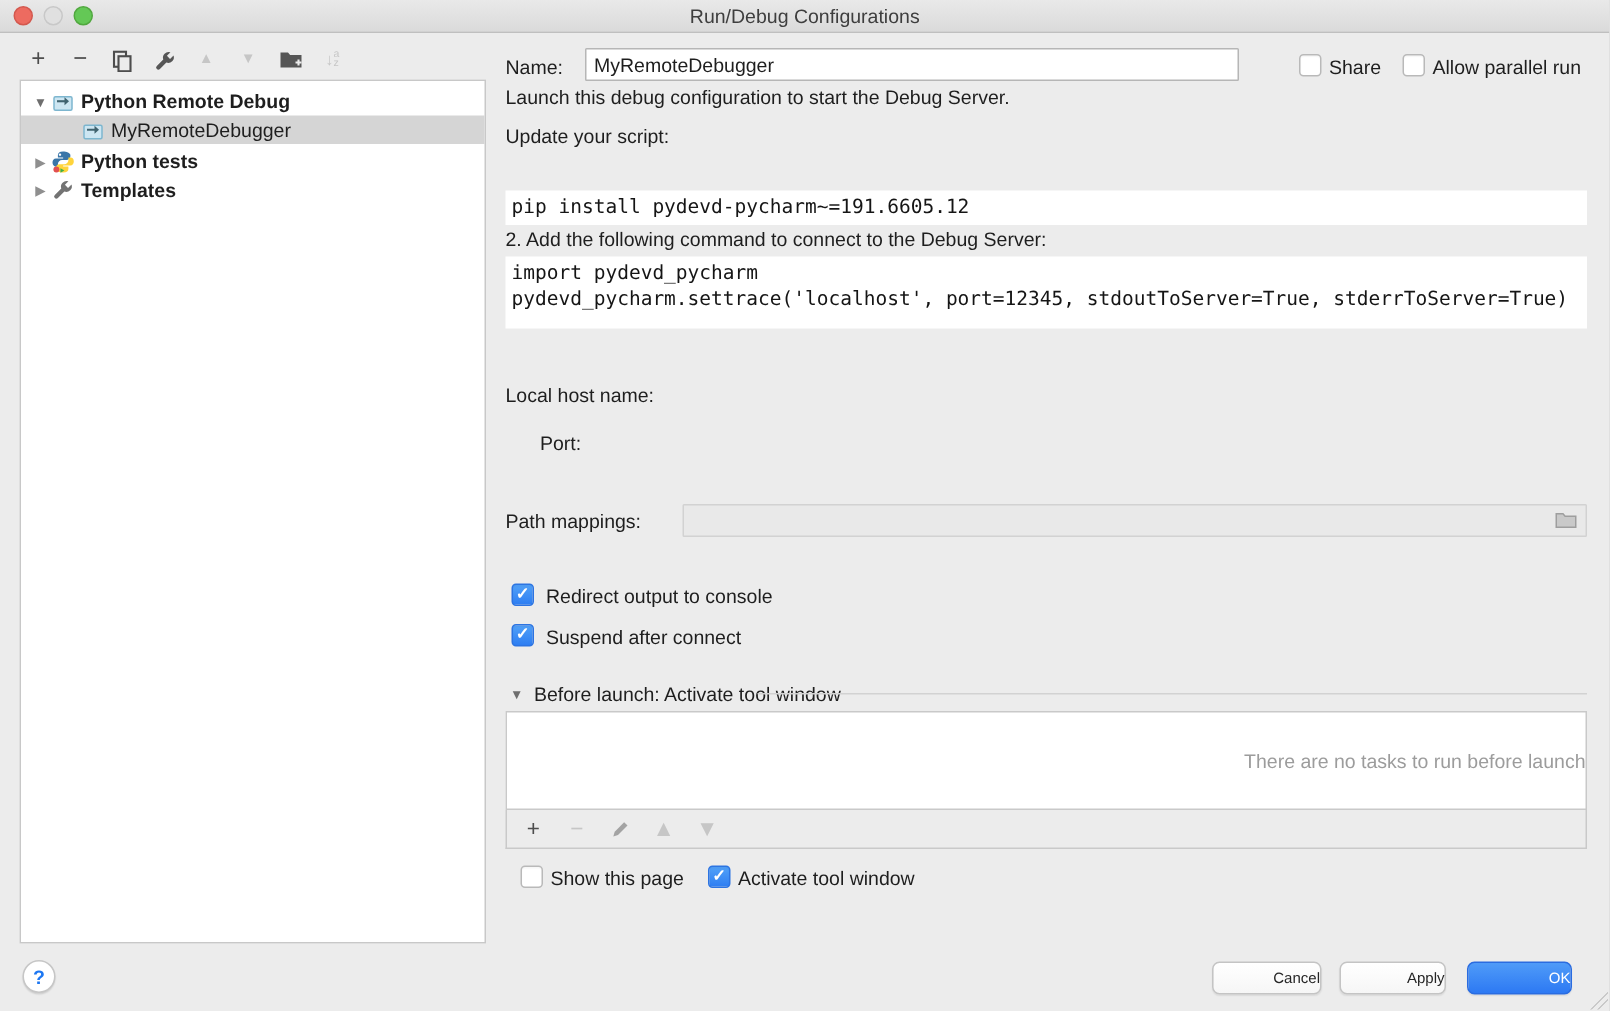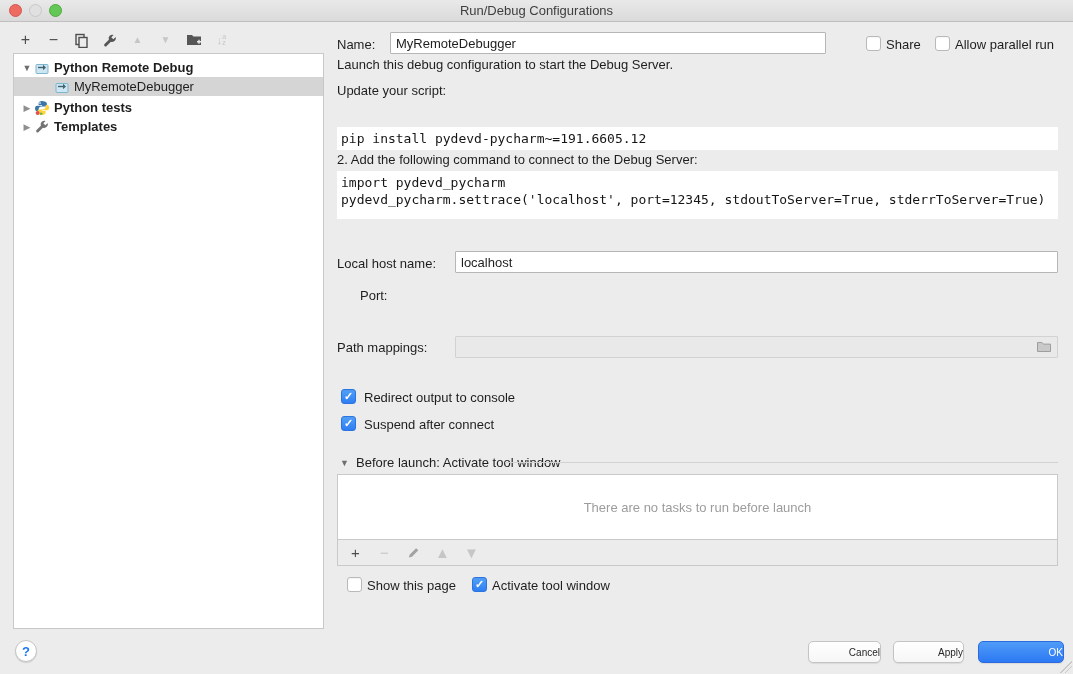--- a/index.html
+++ b/index.html
@@ -52,21 +52,21 @@
 
   
   .cb { position:absolute; width:15px; height:15px; border-radius:3px; background:#fff; border:1px solid #b9b9b9;
     box-shadow:inset 0 1px 1px rgba(0,0,0,.04); display:flex; align-items:center; justify-content:center; }
   .cb.checked { background:linear-gradient(#51a1f8,#2e7ef2); border:1px solid #2c74e2; }
   .cb .mark { color:#fff; font-size:11px; font-weight:bold; line-height:1; }
 
   
   .bl-line { position:absolute; height:1px; background:#d2d2d2; }
   .tasksbox { position:absolute; left:337px; top:474px; width:721px; height:66px; background:#fff; border:1px solid #c9c9c9;
-    display:flex; align-items:center; justify-content:center; color:#9c9c9c; }
+    display:flex; align-items:center; justify-content:flex-end; color:#9c9c9c; }
   .tasksbar { position:absolute; left:337px; top:540px; width:721px; height:26px; background:#ececec; border:1px solid #c9c9c9; border-top:none;
     display:flex; align-items:center; gap:12px; padding-left:9px; }
   .tasksbar .glyph { font-size:15px; }
 
   
   .btn { position:absolute; height:22px; border-radius:5px; background:linear-gradient(#ffffff,#f6f6f6);
     border:1px solid #c4c4c4; box-shadow:0 1px 1px rgba(0,0,0,.08); font-size:10px; color:#262626;
     display:flex; align-items:center; justify-content:flex-end; }
   .btn.primary { background:linear-gradient(#4f9bf8,#2d79f3); border:1px solid #2a6ce0; color:#fff; }
   .helpbtn { position:absolute; left:15px; top:640px; width:22px; height:22px; border-radius:50%;
@@ -198,23 +198,20 @@
   <div class="codestrip" style="top:127px; height:23px;">
     <div>pip install pydevd-pycharm~=191.6605.12</div>
   </div>
   <div class="label" style="left:337px; top:152px;">2. Add the following command to connect to the Debug Server:</div>
   <div class="codestrip" style="top:171px; height:48px;">
     <div>import pydevd_pycharm</div>
     <div>pydevd_pycharm.settrace('localhost', port=12345, stdoutToServer=True, stderrToServer=True)</div>
   </div>
 
   <div class="label" style="left:337px; top:256px;">Local host name:</div>
-  <div class="field" style="left:455px; top:251px; width:603px;">
-    <span>localhost</span>
-  </div>
   <div class="label" style="left:324px; top:288px;margin-left:36px;">Port:</div>
 
   <div class="label" style="left:337px; top:340px;">Path mappings:</div>
   <div class="field disabled" style="left:455px; top:336px; width:603px;">
     <span></span>
     <span style="position:absolute; right:5px; top:3px;">
       <svg width="16" height="14" viewBox="0 0 16 14">
           <path d="M1.5 2.5h4.5l1.4 1.6h7.1v7.4H1.5z" fill="#c9c9c9" stroke="#9e9e9e"></path>
         </svg>
     </span>
@@ -267,17 +264,17 @@
 
   <div class="helpbtn">
     <span>?</span>
   </div>
   <div class="btn" style="left:808px; top:641px; width:73px;">
     <span>Cancel</span>
   </div>
   <div class="btn" style="left:893px; top:641px; width:71px;">
     <span>Apply</span>
   </div>
-  <div class="btn primary" style="left:978px; top:641px; width:86px;">
+  <div class="btn primary" style="left:978px; top:641px; width:70px;">
     <span>OK</span>
   </div>
   <div class="grip"></div>
 </div>
 
 </body></html>

